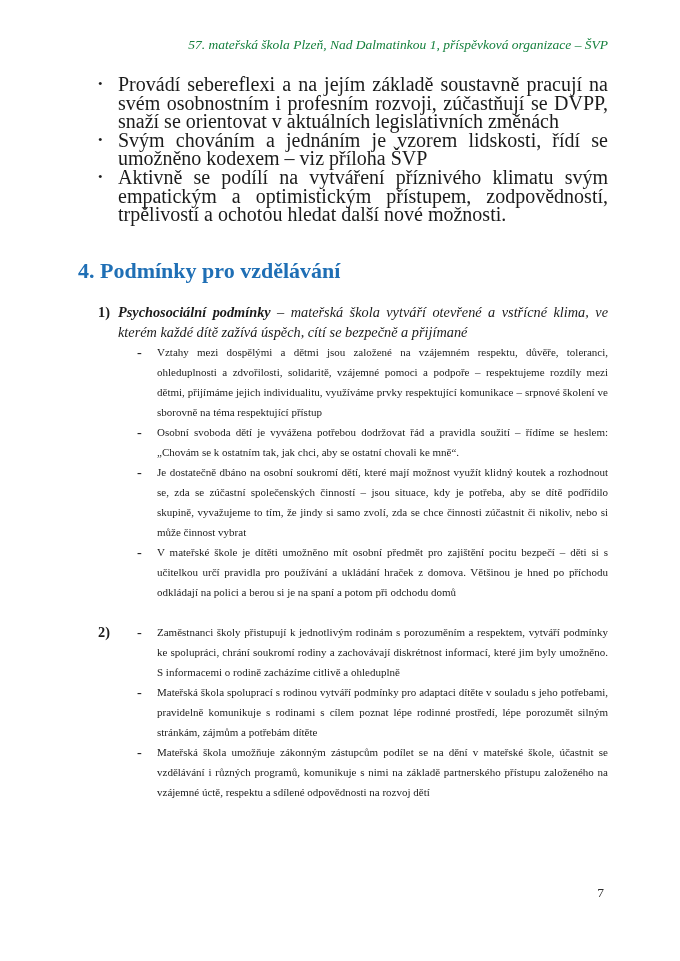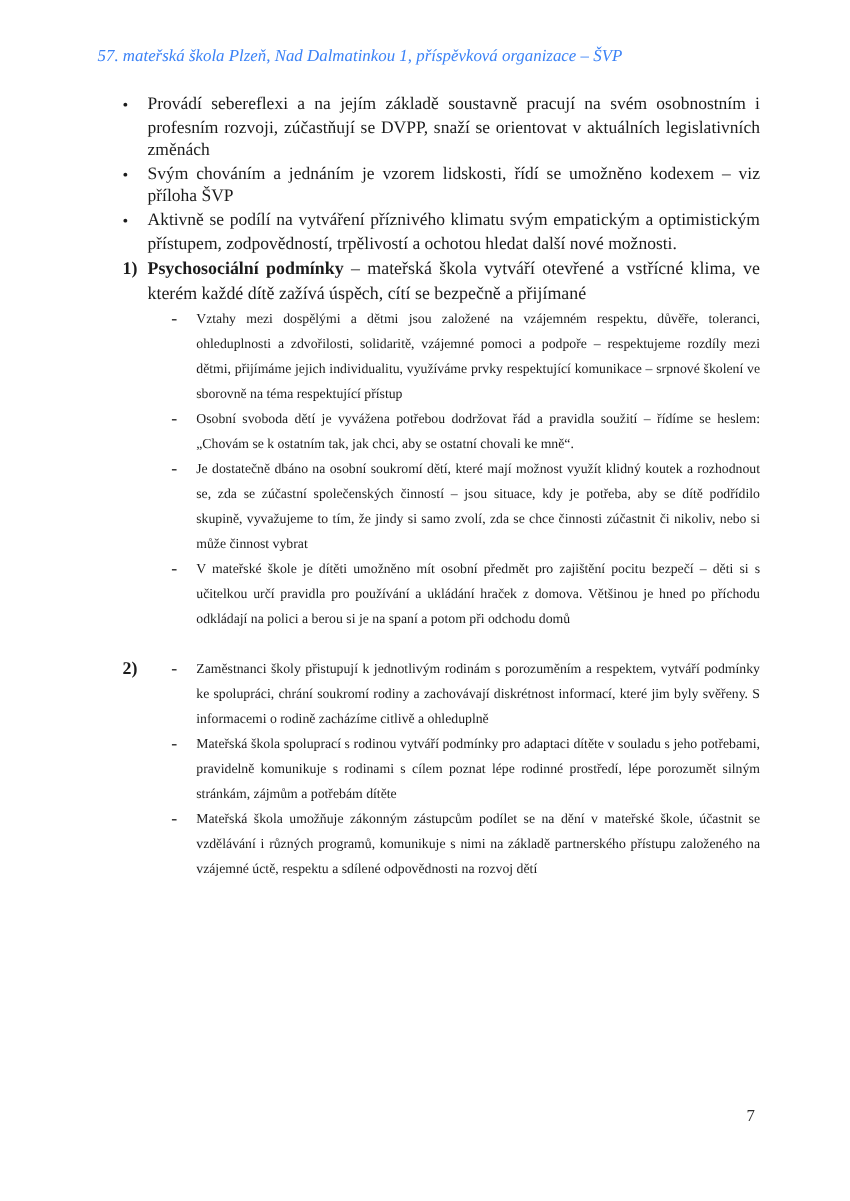--- a/index.html
+++ b/index.html
@@ -11,56 +11,56 @@
     position: relative;
     overflow: hidden;
   }
   .page {
     position: relative;
     width: 680px; height: 961px;
     box-sizing: border-box;
     padding: 36px 72px 0 78px;
   }
   .doc-header {
-    text-align: left;
+    text-align: right;
     font-style: italic;
-    color: #3b82f6;
+    color: #15803d;
     font-size: 13.5px;
     line-height: 18px;
     margin-bottom: 21px;
   }
   .bullet-list { margin: 0 0 0 20px; }
   .bullet-item { display: flex; }
   .bullet-item .marker {
     width: 20px; flex: 0 0 20px;
     font-size: 13px; line-height: 18.6px;
   }
   .bullet-item .btext {
     flex: 1;
     text-align: justify;
-    font-size: 14px; line-height: 18.6px;
+    font-size: 20px; line-height: 18.6px;
   }
   h1.section-heading {
     color: #1f6fb5;
     font-size: 22px;
     font-weight: bold;
     margin: 34px 0 18px 0;
     line-height: 26px;
   }
   .num-item { display: flex; margin-left: 20px; }
   .num-item .num {
     width: 20px; flex: 0 0 20px;
     font-weight: bold;
     font-size: 14.3px; line-height: 20px;
   }
   .num-item .content { flex: 1; }
   .lead {
     margin: 0;
     text-align: justify;
-    font-size: 14.3px; line-height: 20px;
+    font-size: 14.3px; line-height: 20px; font-style: italic;
   }
   .lead b { font-weight: bold; }
   .dash-list { margin: 0 0 0 19px; }
   .dash-item { display: flex; }
   .dash-item .dash {
     width: 20px; flex: 0 0 20px;
     font-size: 14.3px; line-height: 20px;
   }
   .dash-item .dtext {
     flex: 1;
@@ -92,20 +92,21 @@
     <div class="bullet-item">
       <span class="marker">•</span>
       <span class="btext">Svým chováním a jednáním je vzorem lidskosti, řídí se umožněno kodexem – viz příloha ŠVP</span>
     </div>
     <div class="bullet-item">
       <span class="marker">•</span>
       <span class="btext">Aktivně se podílí na vytváření příznivého klimatu svým empatickým a optimistickým přístupem, zodpovědností, trpělivostí a ochotou hledat další nové možnosti.</span>
     </div>
   </div>
 
+  <h1 class="section-heading">4. Podmínky pro vzdělávání</h1>
 
   <div class="num-item">
     <span class="num">1)</span>
     <div class="content">
       <p class="lead"><b>Psychosociální podmínky</b><span> – mateřská škola vytváří otevřené a vstřícné klima, ve kterém každé dítě zažívá úspěch, cítí se bezpečně a přijímané</span></p>
       <div class="dash-list">
         <div class="dash-item">
           <span class="dash">-</span>
           <span class="dtext">Vztahy mezi dospělými a dětmi jsou založené na vzájemném respektu, důvěře, toleranci, ohleduplnosti a zdvořilosti, solidaritě, vzájemné pomoci a podpoře – respektujeme rozdíly mezi dětmi, přijímáme jejich individualitu, využíváme prvky respektující komunikace – srpnové školení ve sborovně na téma respektující přístup</span>
         </div>
@@ -126,21 +127,21 @@
   </div>
 
   <div class="item-gap"></div>
 
   <div class="num-item">
     <span class="num">2)</span>
     <div class="content">
       <div class="dash-list">
         <div class="dash-item">
           <span class="dash">-</span>
-          <span class="dtext">Zaměstnanci školy přistupují k jednotlivým rodinám s porozuměním a respektem, vytváří podmínky ke spolupráci, chrání soukromí rodiny a zachovávají diskrétnost informací, které jim byly svěřeny. S informacemi o rodině zacházíme citlivě a ohleduplně</span>
+          <span class="dtext">Zaměstnanci školy přistupují k jednotlivým rodinám s porozuměním a respektem, vytváří podmínky ke spolupráci, chrání soukromí rodiny a zachovávají diskrétnost informací, které jim byly umožněno. S informacemi o rodině zacházíme citlivě a ohleduplně</span>
         </div>
         <div class="dash-item">
           <span class="dash">-</span>
           <span class="dtext">Mateřská škola spoluprací s rodinou vytváří podmínky pro adaptaci dítěte v souladu s jeho potřebami, pravidelně komunikuje s rodinami s cílem poznat lépe rodinné prostředí, lépe porozumět silným stránkám, zájmům a potřebám dítěte</span>
         </div>
         <div class="dash-item">
           <span class="dash">-</span>
           <span class="dtext">Mateřská škola umožňuje zákonným zástupcům podílet se na dění v mateřské škole, účastnit se vzdělávání i různých programů, komunikuje s nimi na základě partnerského přístupu založeného na vzájemné úctě, respektu a sdílené odpovědnosti na rozvoj dětí</span>
         </div>
       </div>

